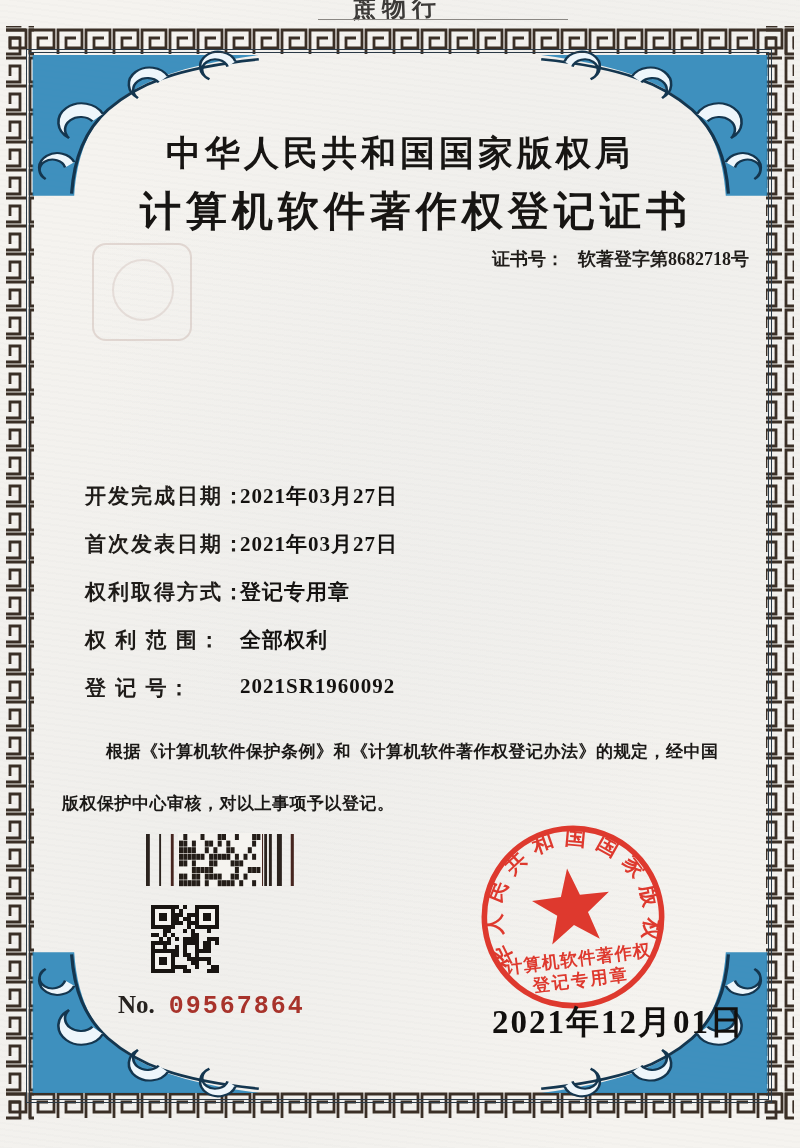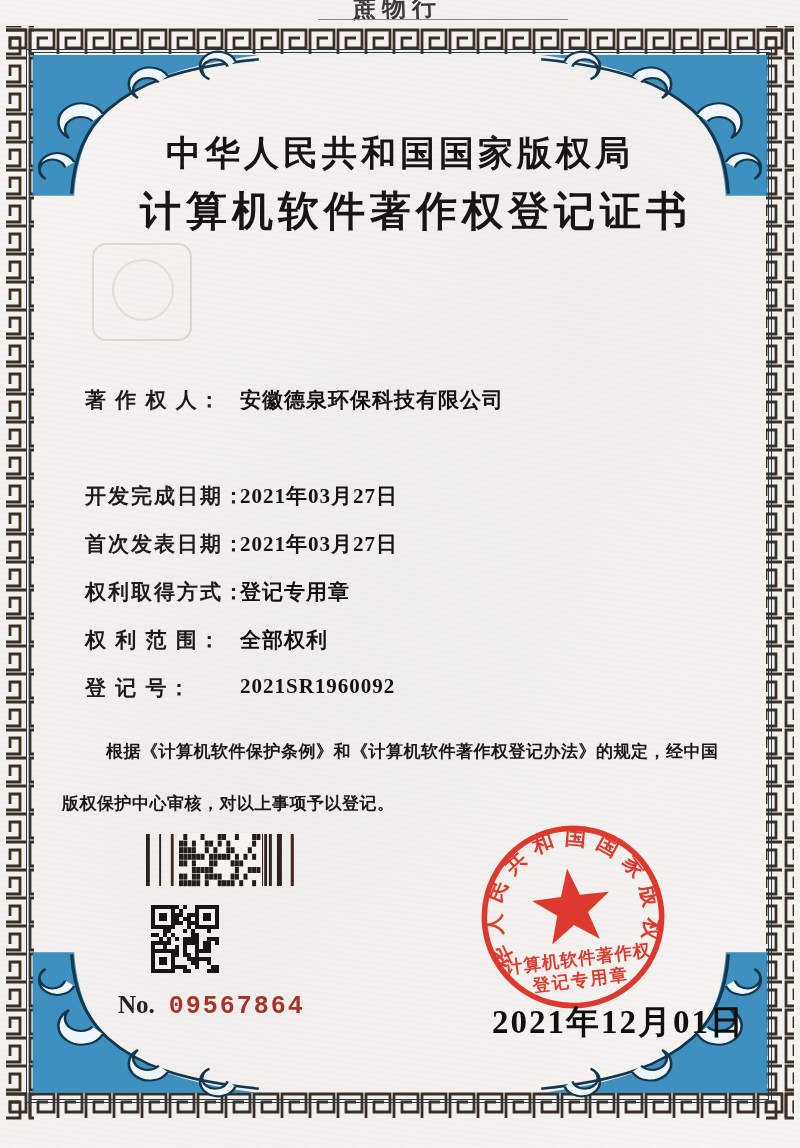--- a/index.html
+++ b/index.html
@@ -71,29 +71,28 @@
     <use href="#cornerFlourish" transform="translate(770,53) scale(-1.30,1.05)"></use>
     <use href="#cornerFlourish" transform="translate(30,1095) scale(1.30,-1.05)"></use>
     <use href="#cornerFlourish" transform="translate(770,1095) scale(-1.30,-1.05)"></use>
   </svg>
 
   <div class="abs inner-frame"></div>
 
   <div class="abs issuer">中华人民共和国国家版权局</div>
   <div class="abs cert-title">计算机软件著作权登记证书</div>
 
+  <div class="abs certno">
+    <span>证书号：</span><span class="v">软著登字第8682718号</span>
+  </div>
 
   <div class="abs ghost-stamp">
       <div class="gc"></div>
     </div>
 
-  <div class="row" style="top:386px">
-    <span class="lbl">著 作 权 人：</span>
-    <span class="val">安徽德泉环保科技有限公司</span>
-  </div>
   <div class="row" style="top:482px">
     <span class="lbl">开发完成日期：</span>
     <span class="val">2021年03月27日</span>
   </div>
   <div class="row" style="top:530px">
     <span class="lbl">首次发表日期：</span>
     <span class="val">2021年03月27日</span>
   </div>
   <div class="row" style="top:578px">
     <span class="lbl">权利取得方式：</span>

